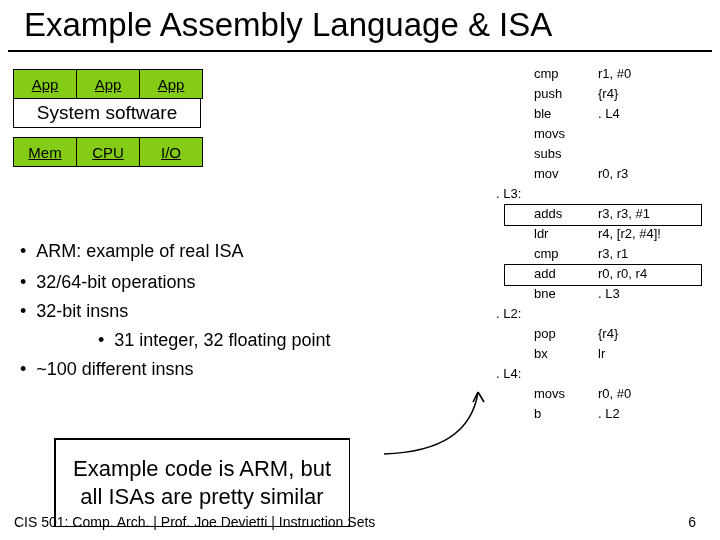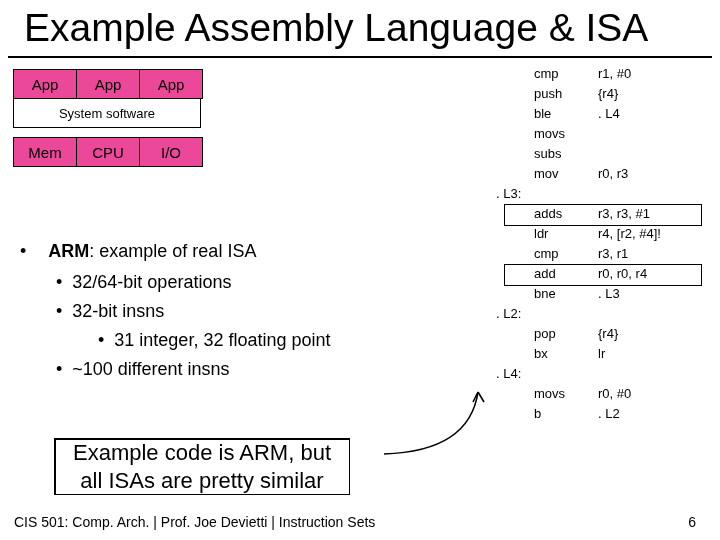--- a/index.html
+++ b/index.html
@@ -7,21 +7,21 @@
     padding: 0;
     width: 720px;
     height: 540px;
     font-family: Arial, Helvetica, sans-serif;
     background: #fff;
     color: #000;
     position: relative;
     overflow: hidden;
   }
   .slide-title {
-    font-size: 39px;
+    font-size: 33px;
     font-family: "Comic Sans MS", "Chalkboard", cursive, sans-serif;
     color: #000;
     padding: 6px 16px 6px 16px;
     border-bottom: 2px solid #000;
     margin: 0 8px;
   }
   .content {
     position: absolute;
     top: 64px;
     left: 0;
@@ -39,61 +39,61 @@
   }
   .stack-cell {
     border: 1px solid #000;
     width: 62px;
     height: 28px;
     display: flex;
     align-items: center;
     justify-content: center;
     font-size: 15px;
     margin: -1px 0 0 -1px;
-    background: #ec4899;
+    background: #84cc16;
+    text-decoration: underline;
   }
   .stack-wide {
     border: 1px solid #000;
     width: 186px;
     height: 28px;
     display: flex;
     align-items: center;
     justify-content: center;
-    font-size: 13px;
+    font-size: 19px;
     margin: -1px 0 0 -1px;
     background: #fff;
   }
 
   .bullets {
     position: absolute;
     left: 20px;
     top: 168px;
     width: 430px;
     font-size: 18px;
     line-height: 1.5;
   }
   .b1 {
     margin: 6px 0 4px 0;
   }
   .b2 {
-    margin-left: 36px;
     margin-top: 2px;
   }
   .b3 {
     margin-left: 78px;
     margin-top: 2px;
   }
-  .bullets b { font-weight: bold; margin-left: 12px; }
+  .bullets b { font-weight: normal; }
 
   .callout {
     position: absolute;
     left: 54px;
     top: 374px;
     border: 1px solid #000;
-    padding: 0 18px;
+    padding: 16px 18px;
     font-size: 22px;
     line-height: 1.25;
     text-align: center;
     font-family: "Comic Sans MS", "Chalkboard", cursive, sans-serif;
     background: #fff;
     box-shadow: 1px 1px 0 0 #000 inset;
   }
 
   .arrow {
     position: absolute;

